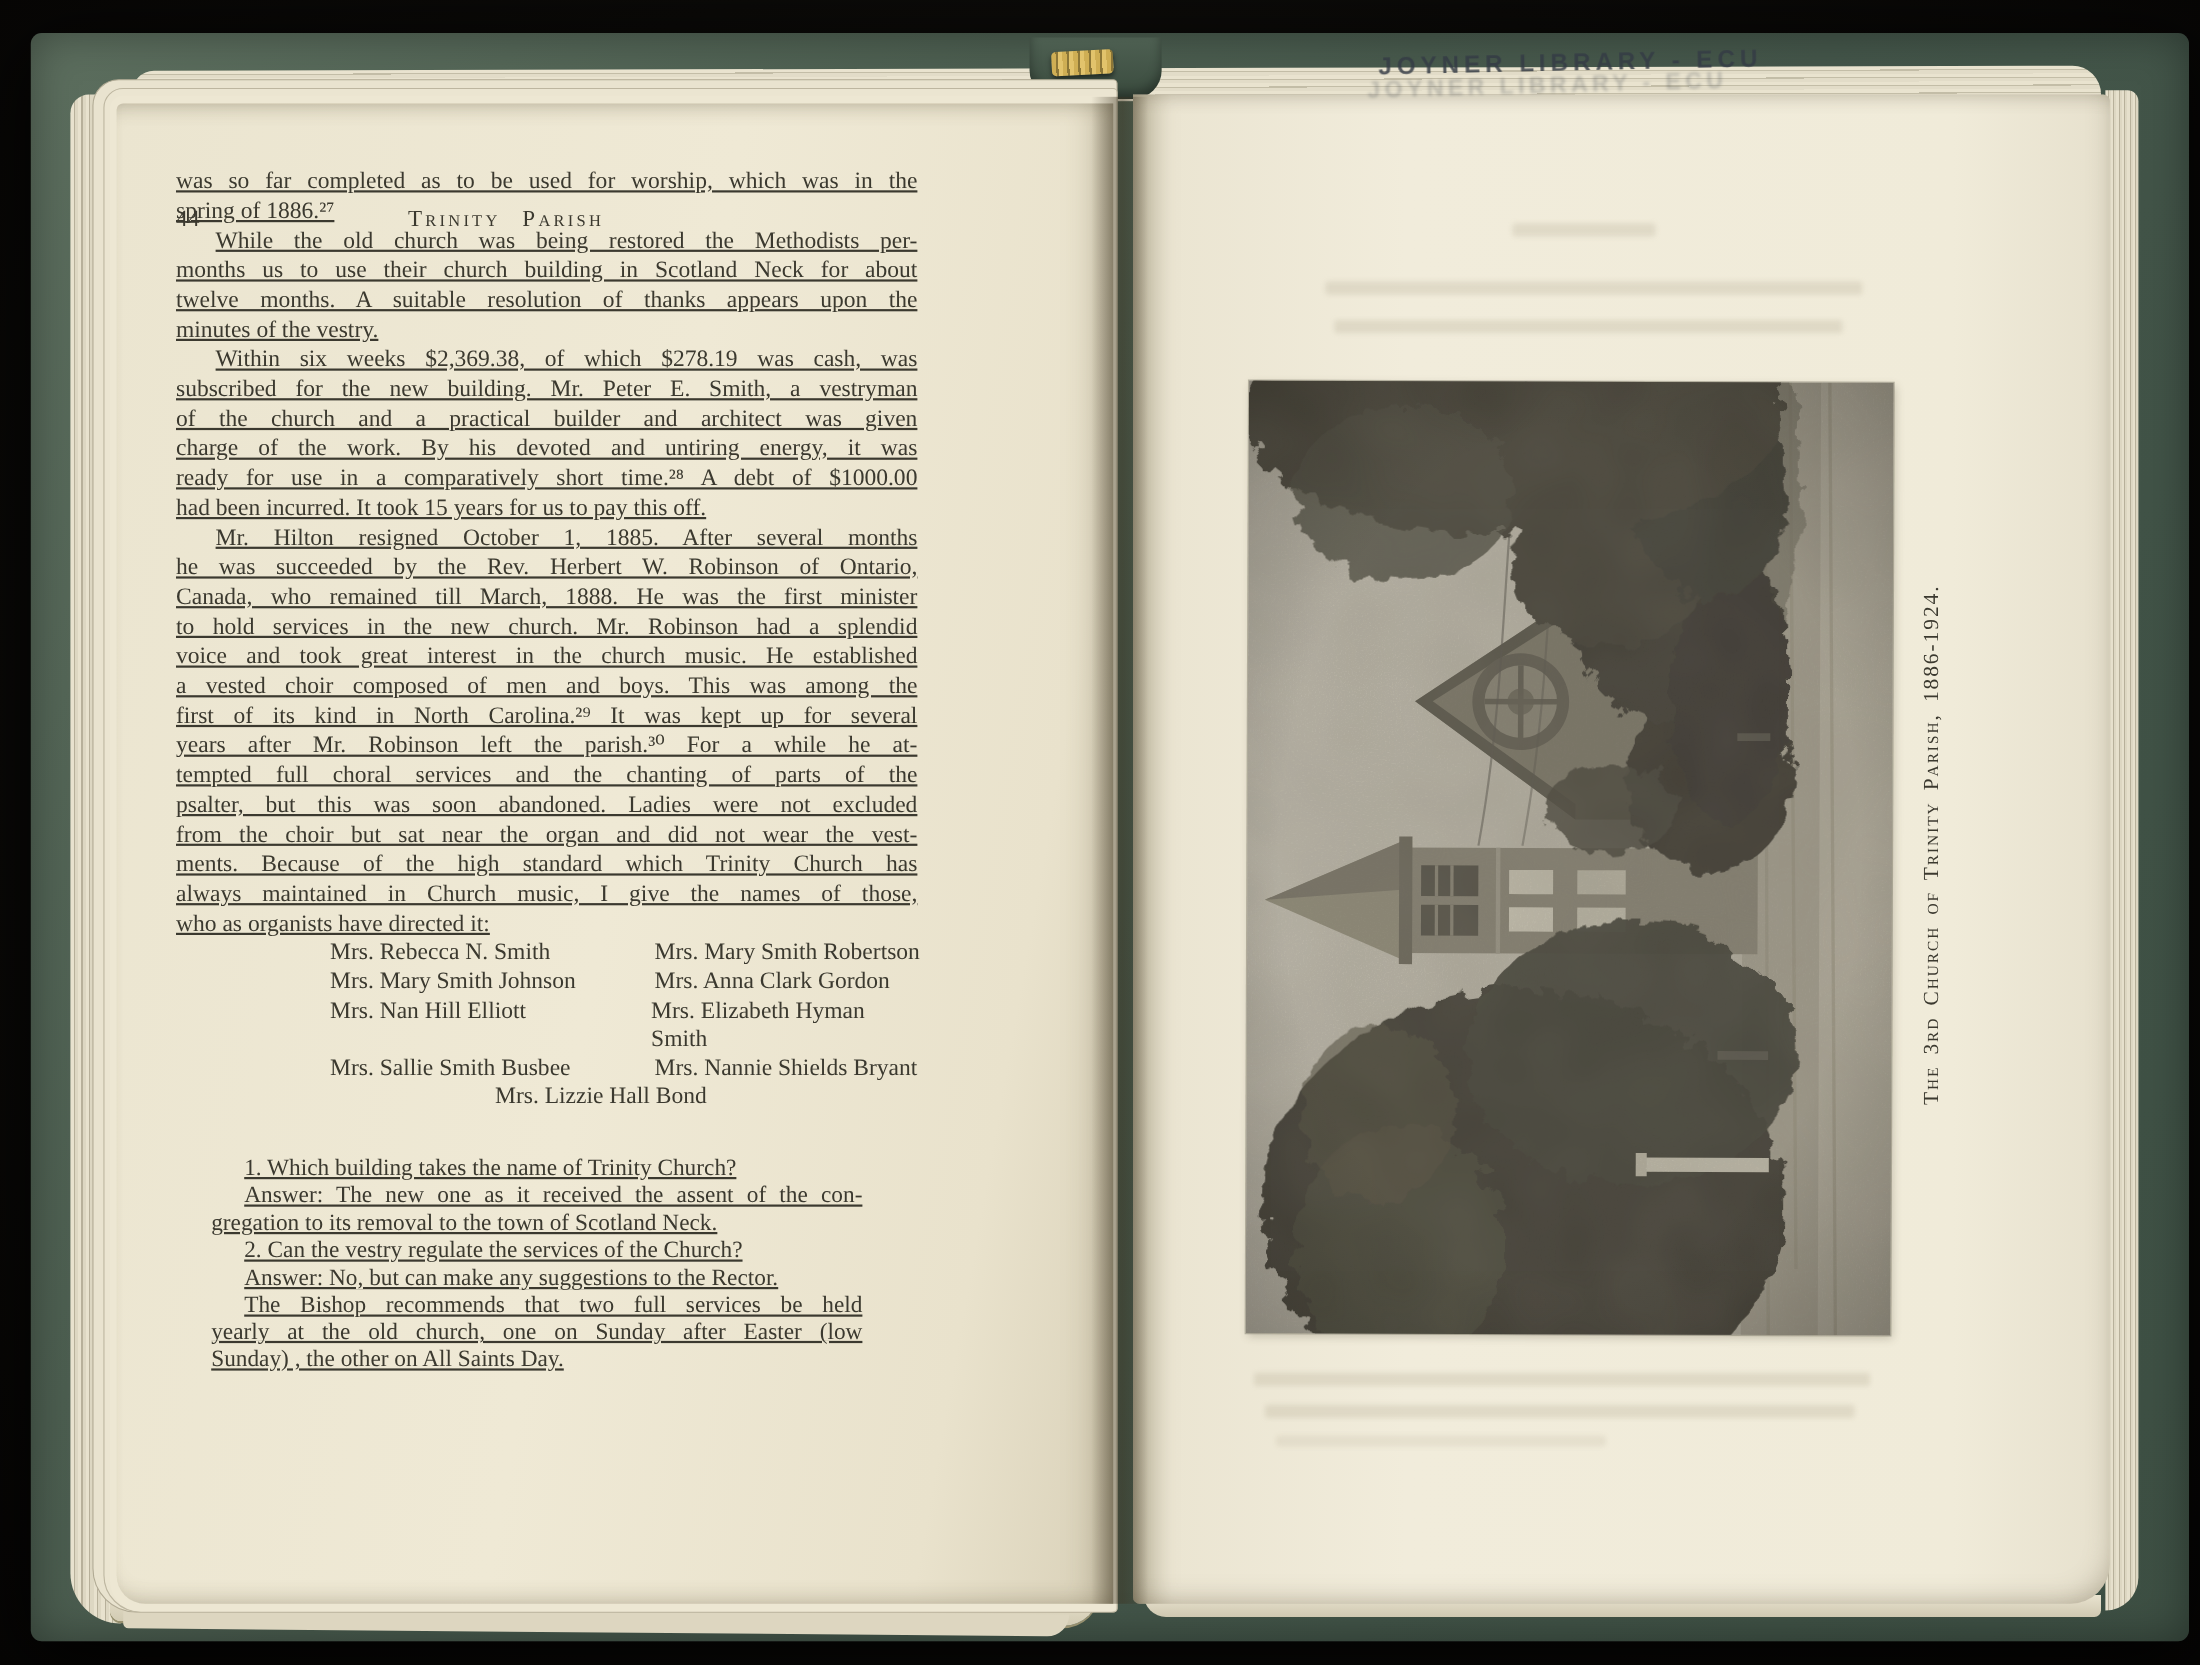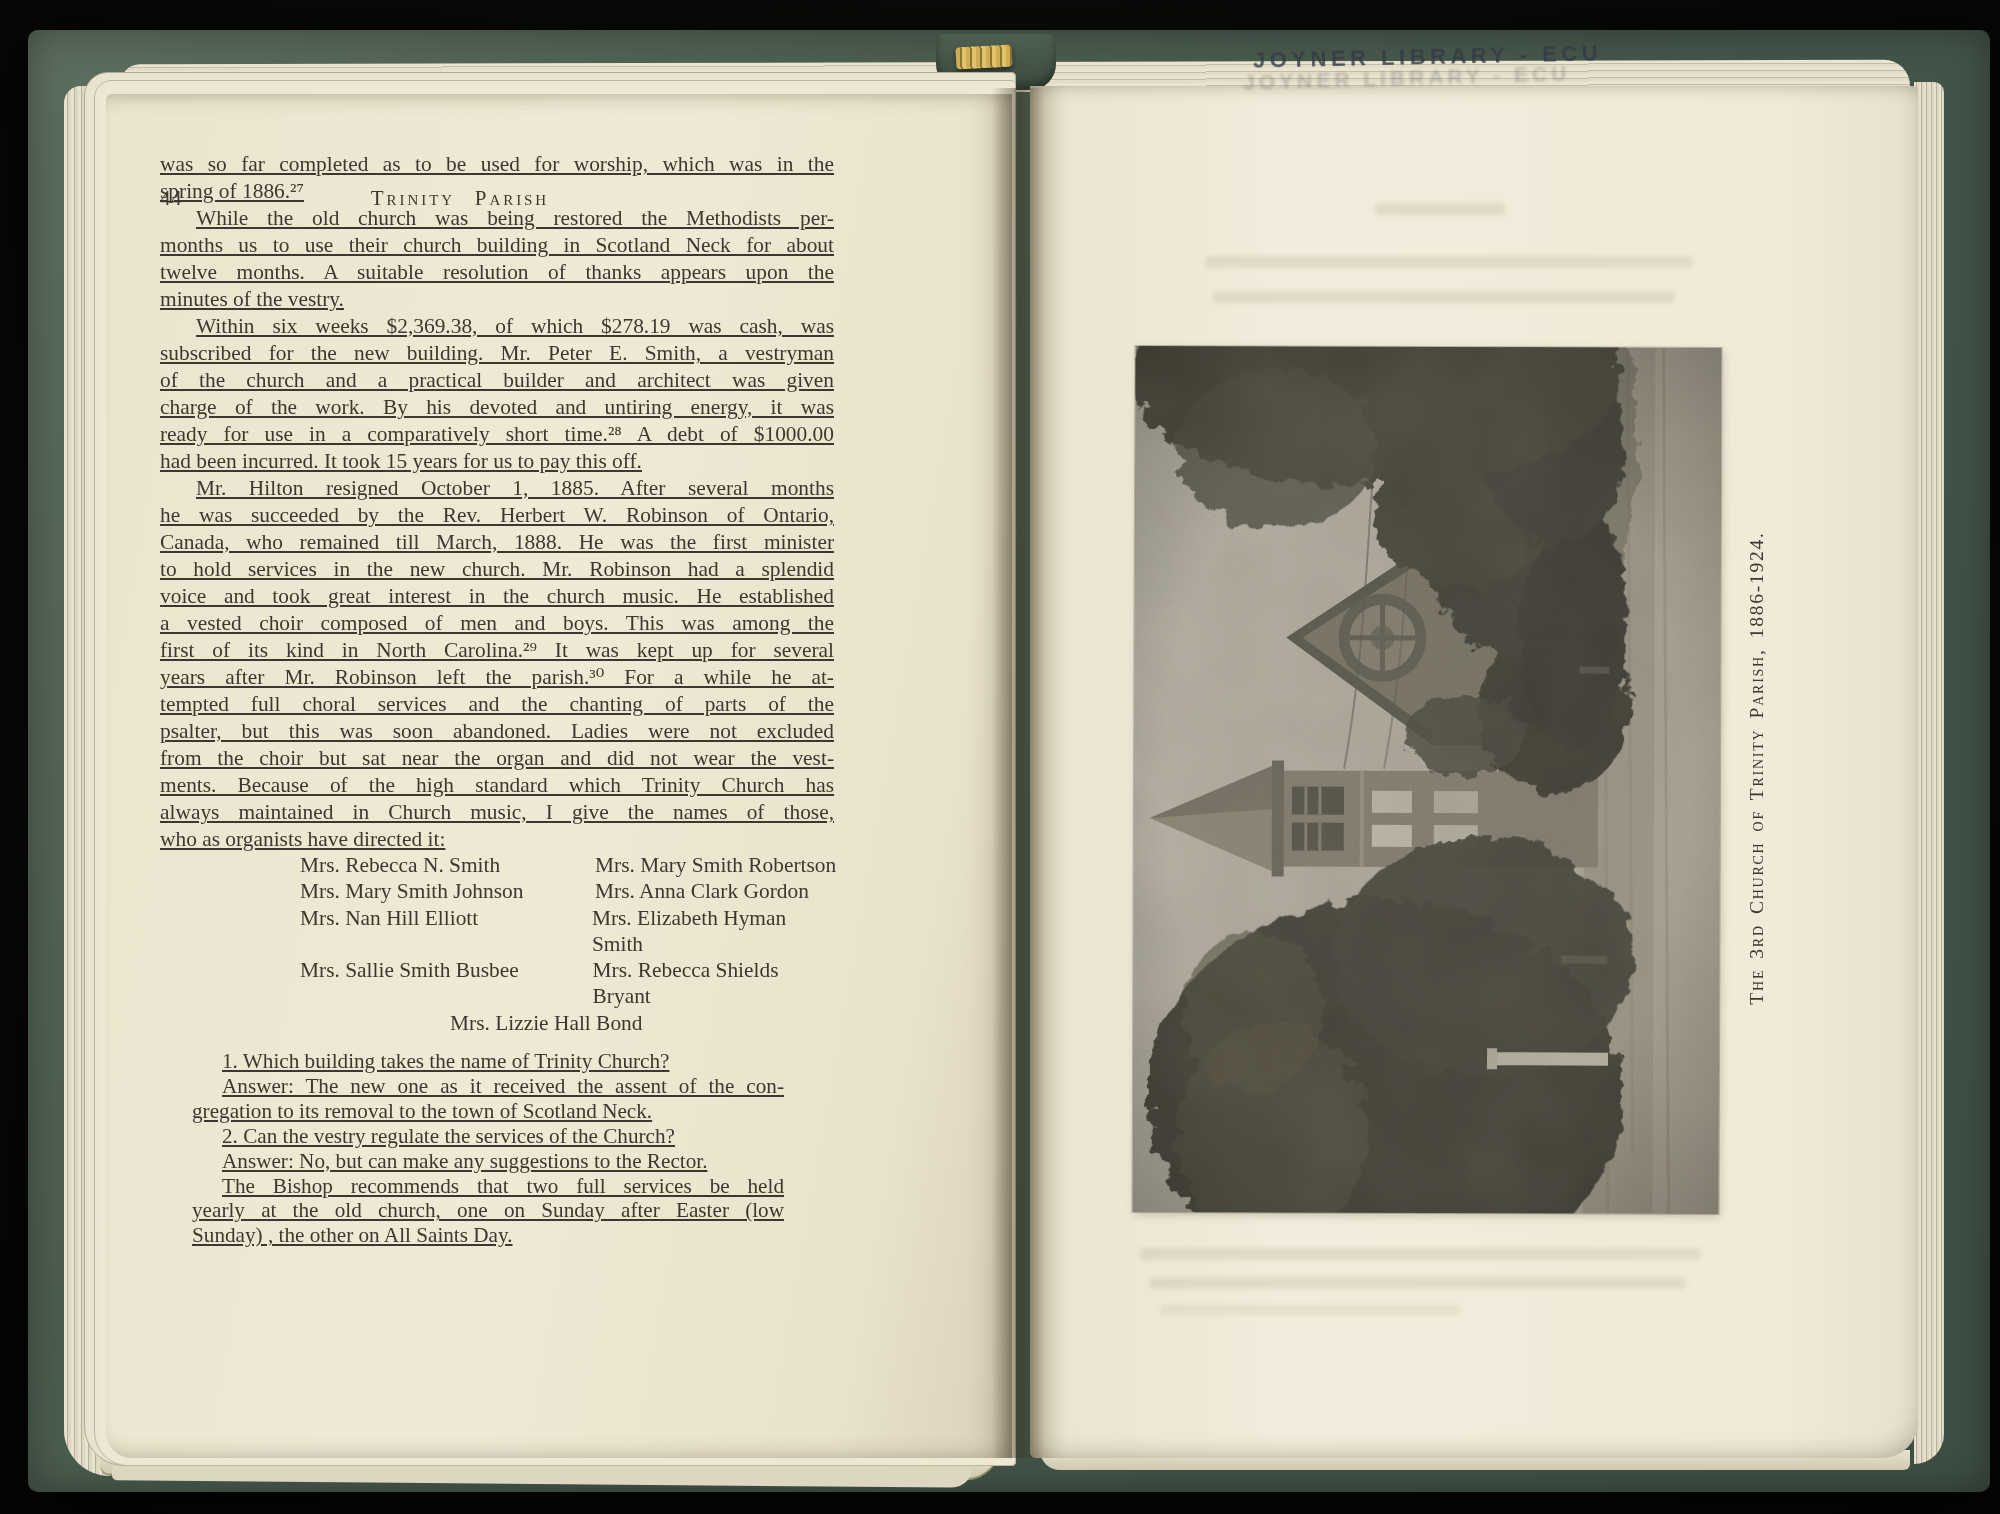--- a/index.html
+++ b/index.html
@@ -135,21 +135,21 @@
       <div class="org-row">
         <span class="c1">Mrs. Mary Smith Johnson</span>
         <span>Mrs. Anna Clark Gordon</span>
       </div>
       <div class="org-row">
         <span class="c1">Mrs. Nan Hill Elliott</span>
         <span>Mrs. Elizabeth Hyman Smith</span>
       </div>
       <div class="org-row">
         <span class="c1">Mrs. Sallie Smith Busbee</span>
-        <span>Mrs. Rebecca Shields Bryant</span>
+        <span>Mrs. Nannie Shields Bryant</span>
       </div>
       <div class="org-center">Mrs. Lizzie Hall Bond</div>
     </div>
   <div class="abs qa" id="qa-lines">
       <div class="tline ind-2">1. Which building takes the name of Trinity Church?</div>
       <div class="tline just ind-2">Answer: The new one as it received the assent of the con-</div>
       <div class="tline ind-3">gregation to its removal to the town of Scotland Neck.</div>
       <div class="tline ind-2">2. Can the vestry regulate the services of the Church?</div>
       <div class="tline ind-2">Answer: No, but can make any suggestions to the Rector.</div>
       <div class="tline just ind-2">The Bishop recommends that two full services be held</div>

